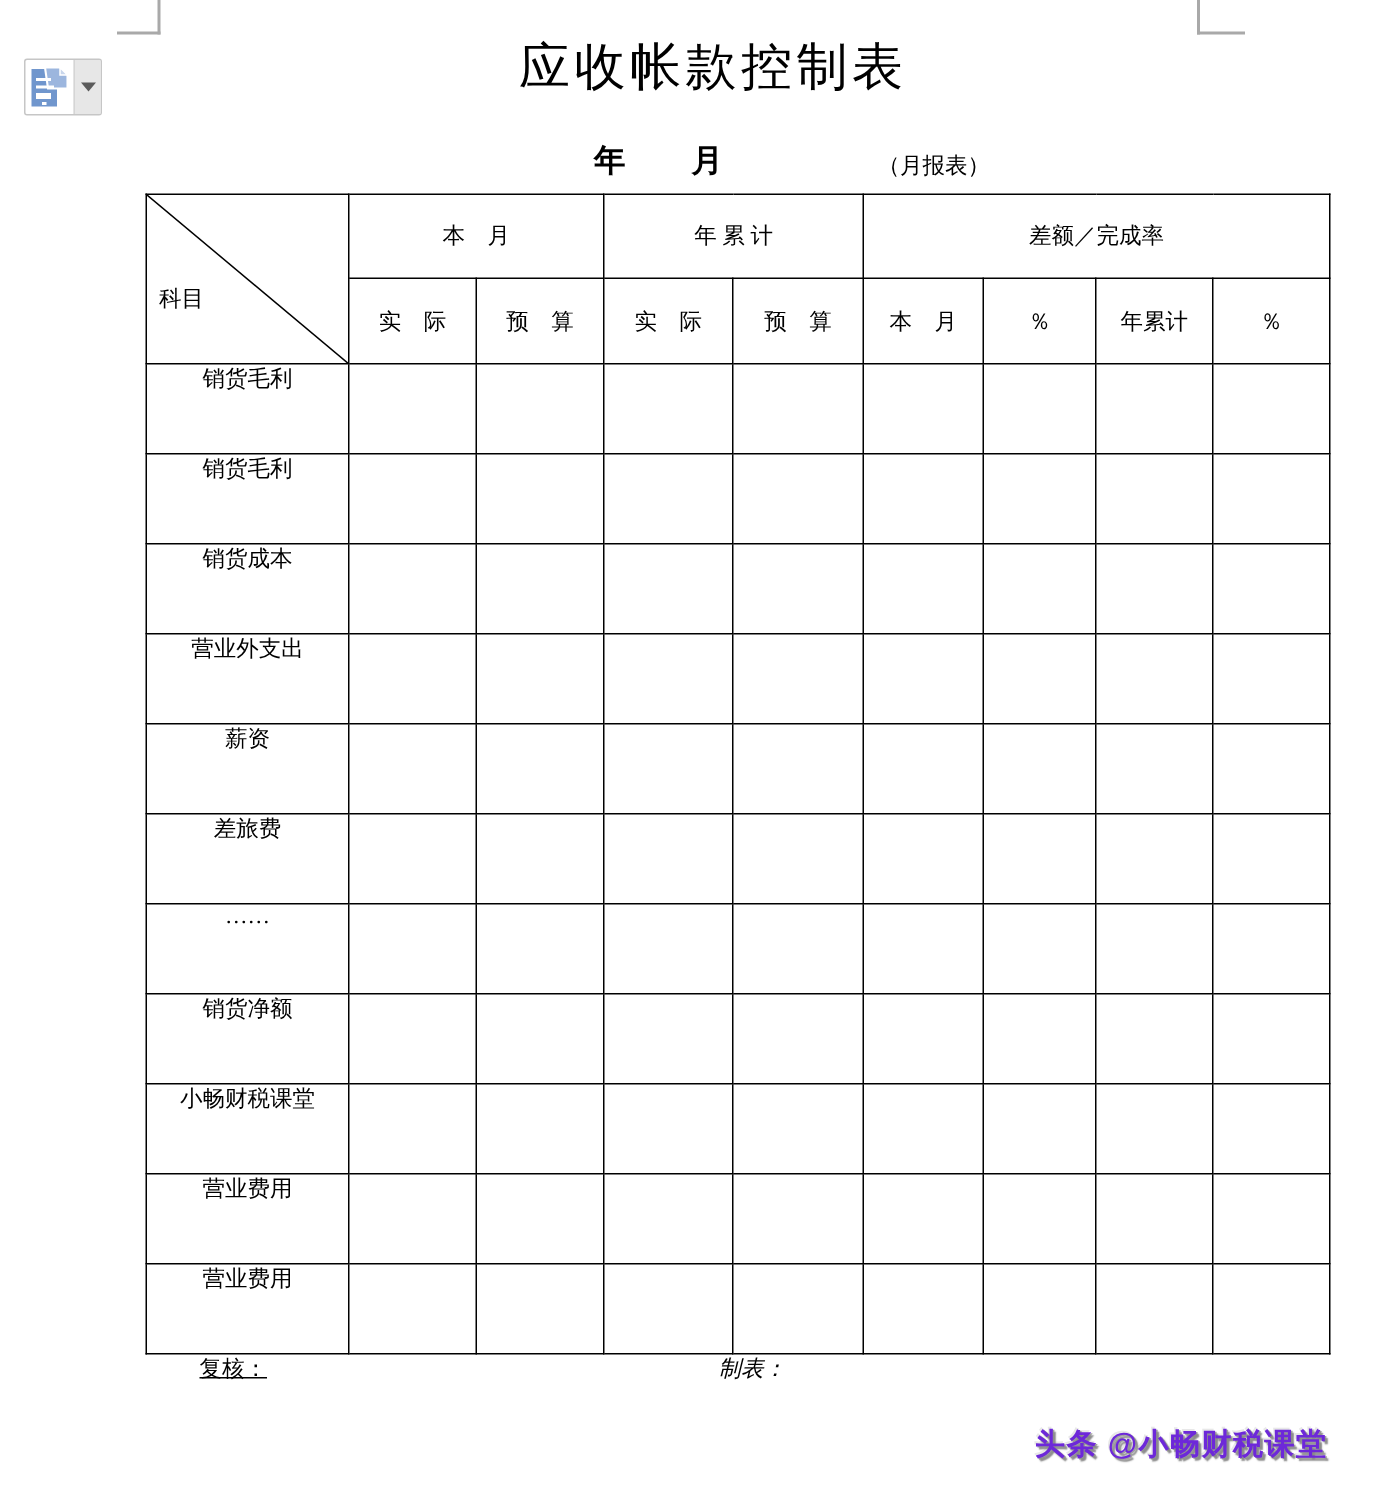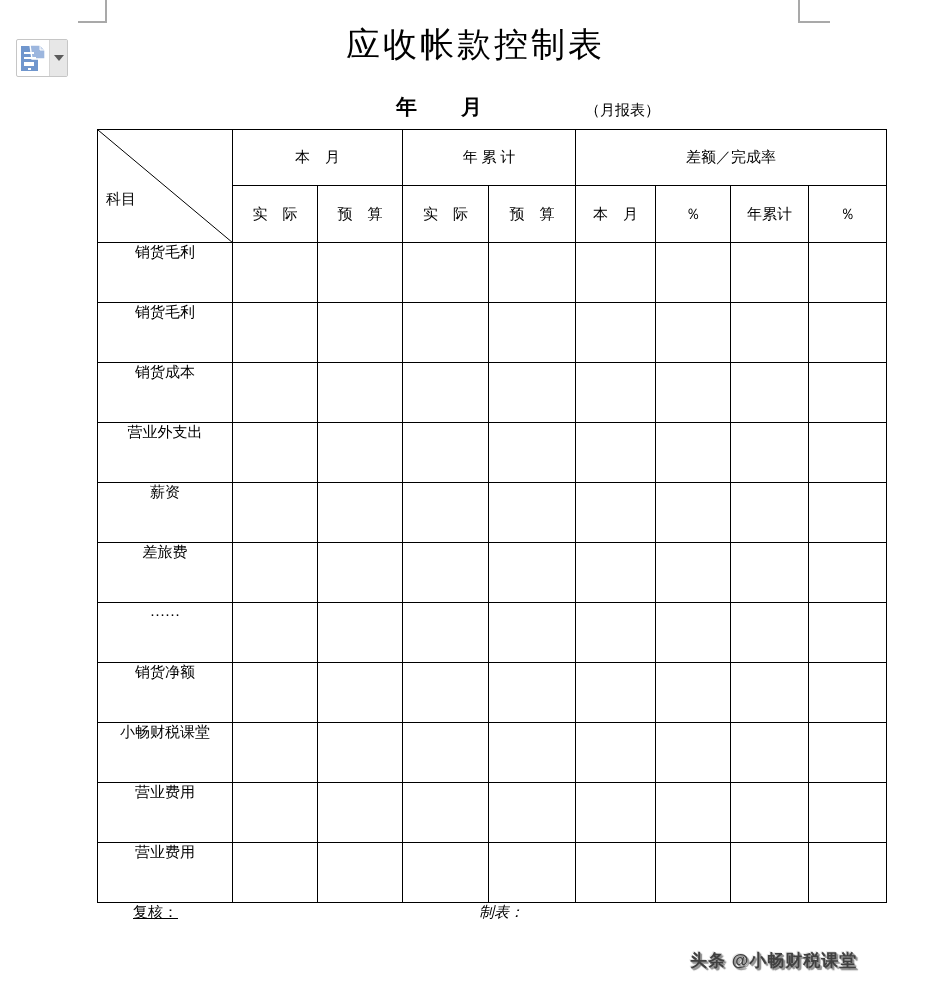--- a/index.html
+++ b/index.html
@@ -77,24 +77,24 @@
   th.corner svg { position: absolute; left: 0; top: 0; }
   .corner-label { position: absolute; left: 8px; top: 60px; font-size: 15px; }
 
   
   .footer-review  { position: absolute; left: 133px; top: 903px; font-size: 15px; text-decoration: underline; }
   .footer-prepare { position: absolute; left: 479px; top: 903px; font-size: 15px; font-style: italic; }
 
   
   .watermark {
     position: absolute; left: 690px; top: 949px;
-    font-size: 17px; font-weight: bold;
+    font-size: 20px; font-weight: bold;
     font-family: "Liberation Sans", sans-serif;
     letter-spacing: 1px;
-    color: #404040;
+    color: #6d28d9;
     text-shadow: 2px 2px 1px #8a8a8a, 1px 1px 0 #a5a5a5, -1px -1px 0 #e8e8e8;
     white-space: pre;
   }
 </style>
 </head>
 <body>
 
 <div class="crop-mark left"></div>
 <div class="crop-mark right"></div>
 

